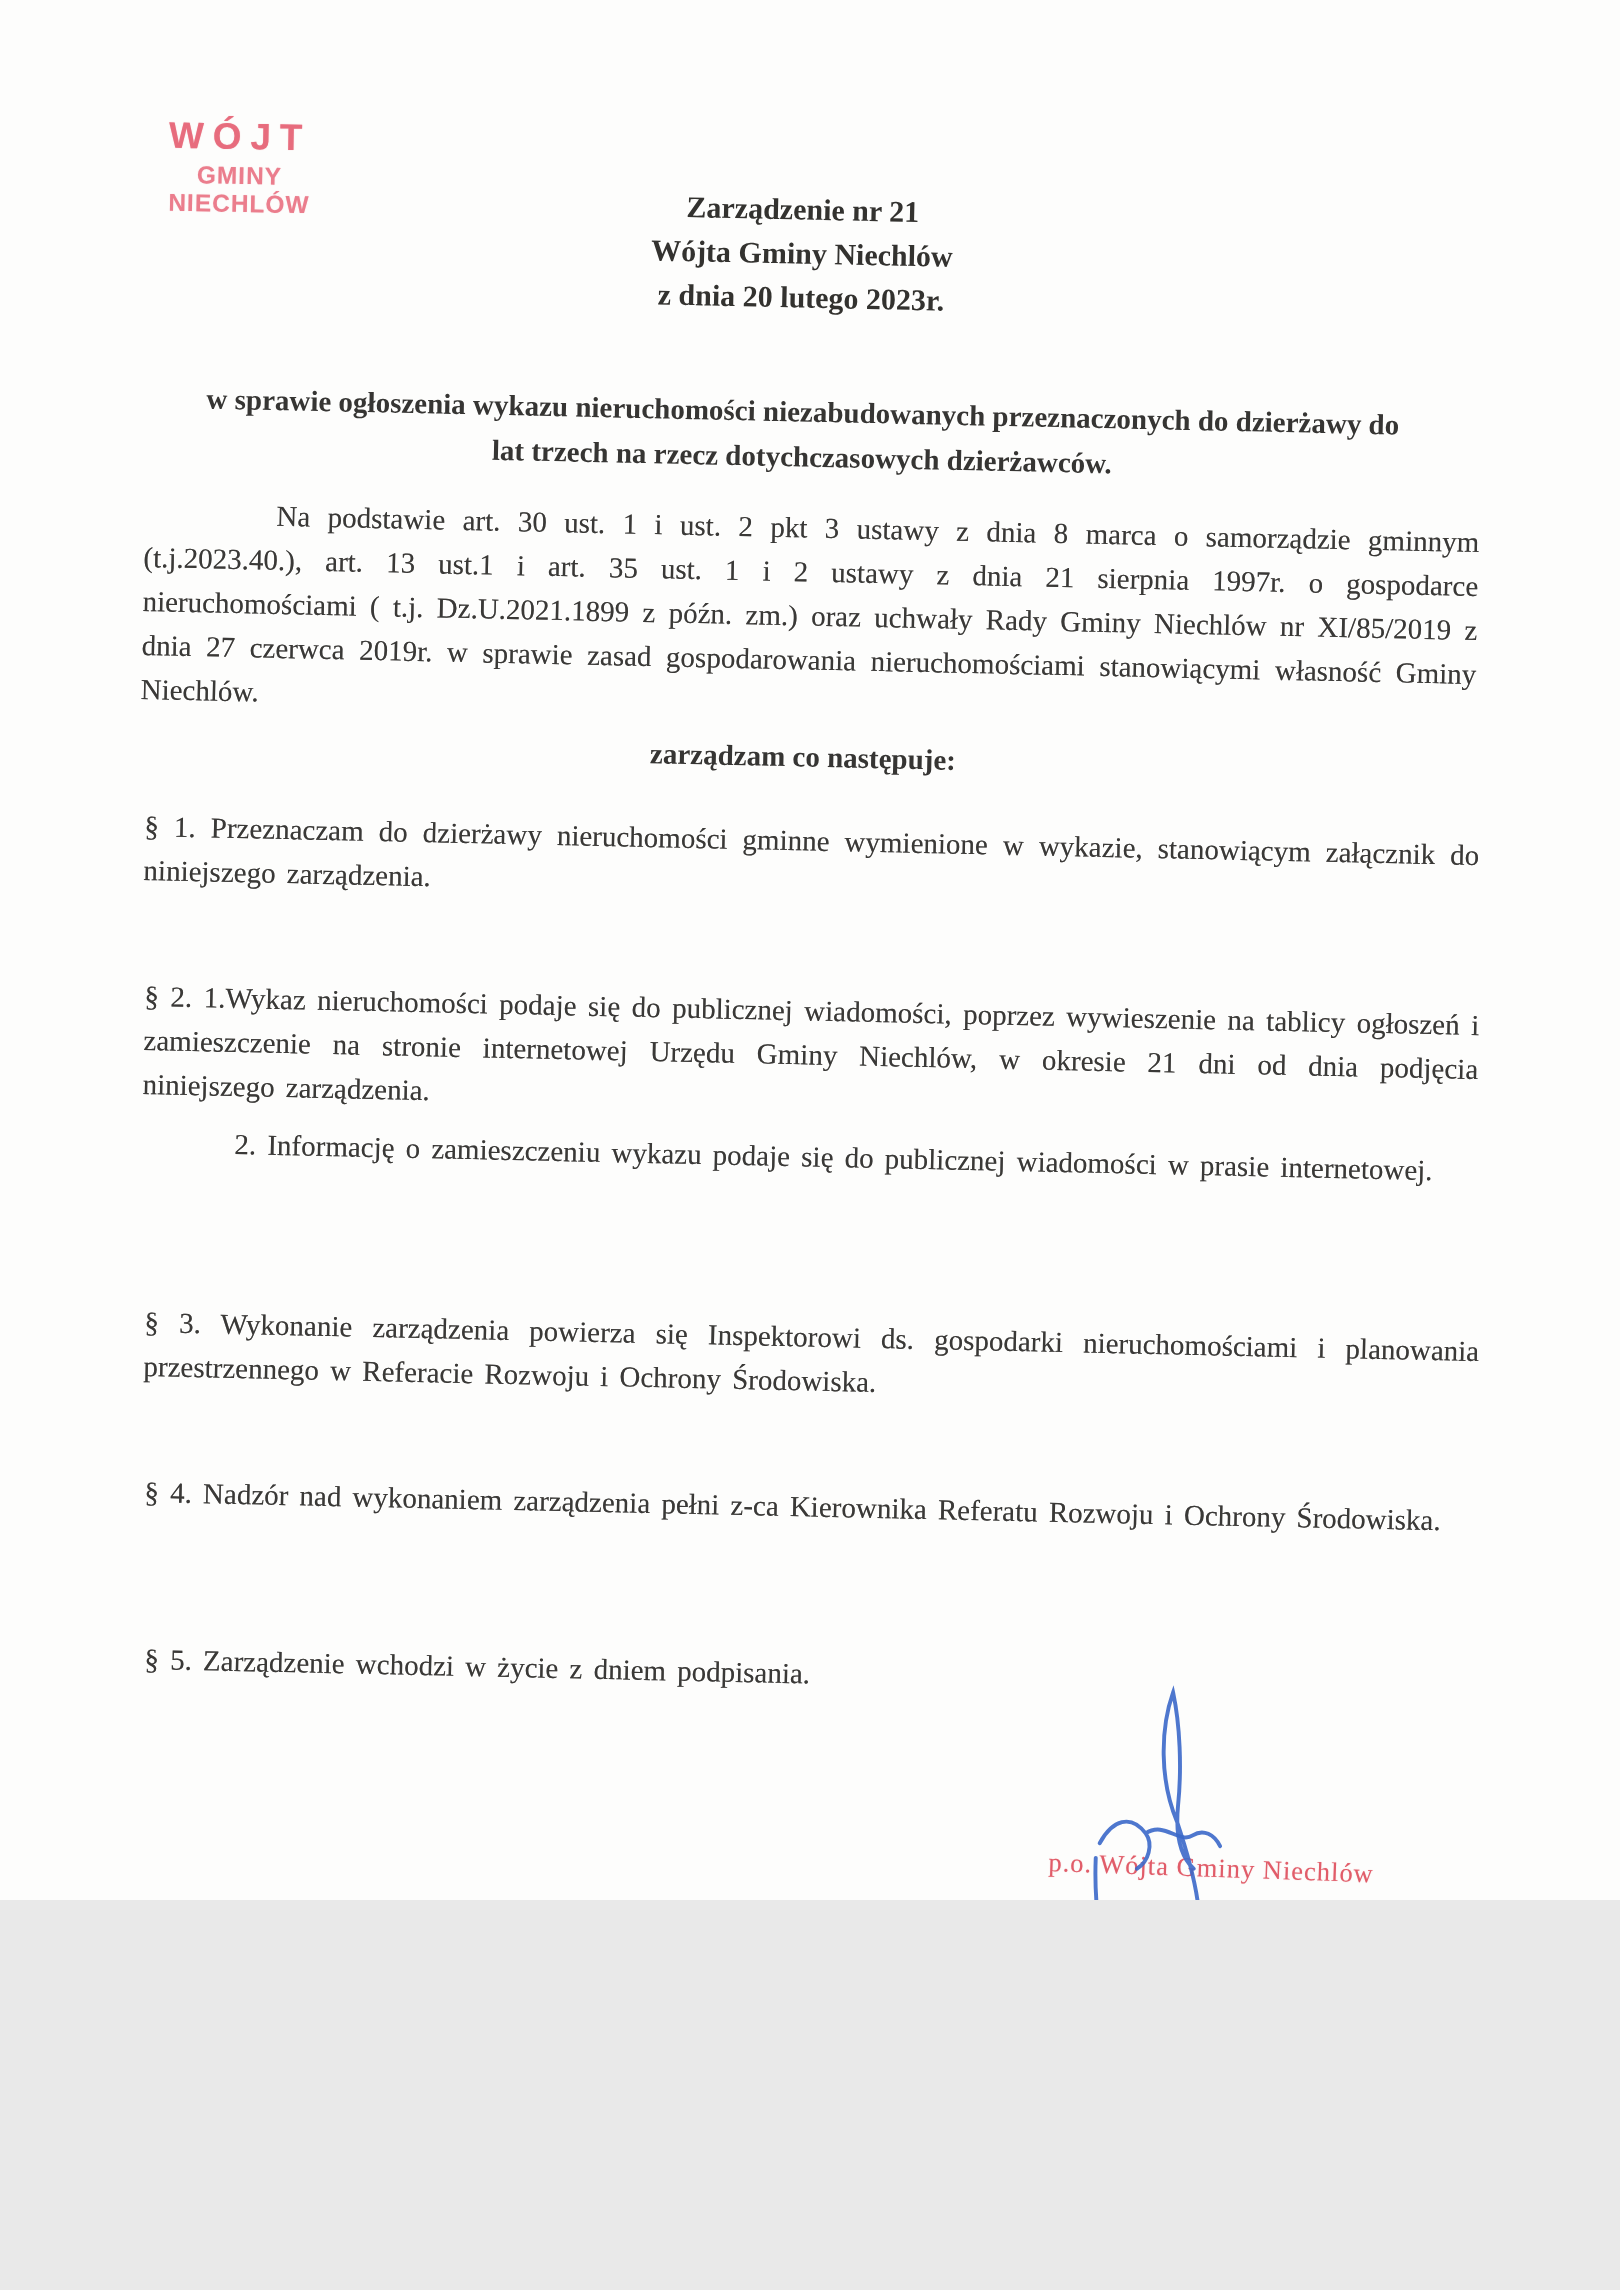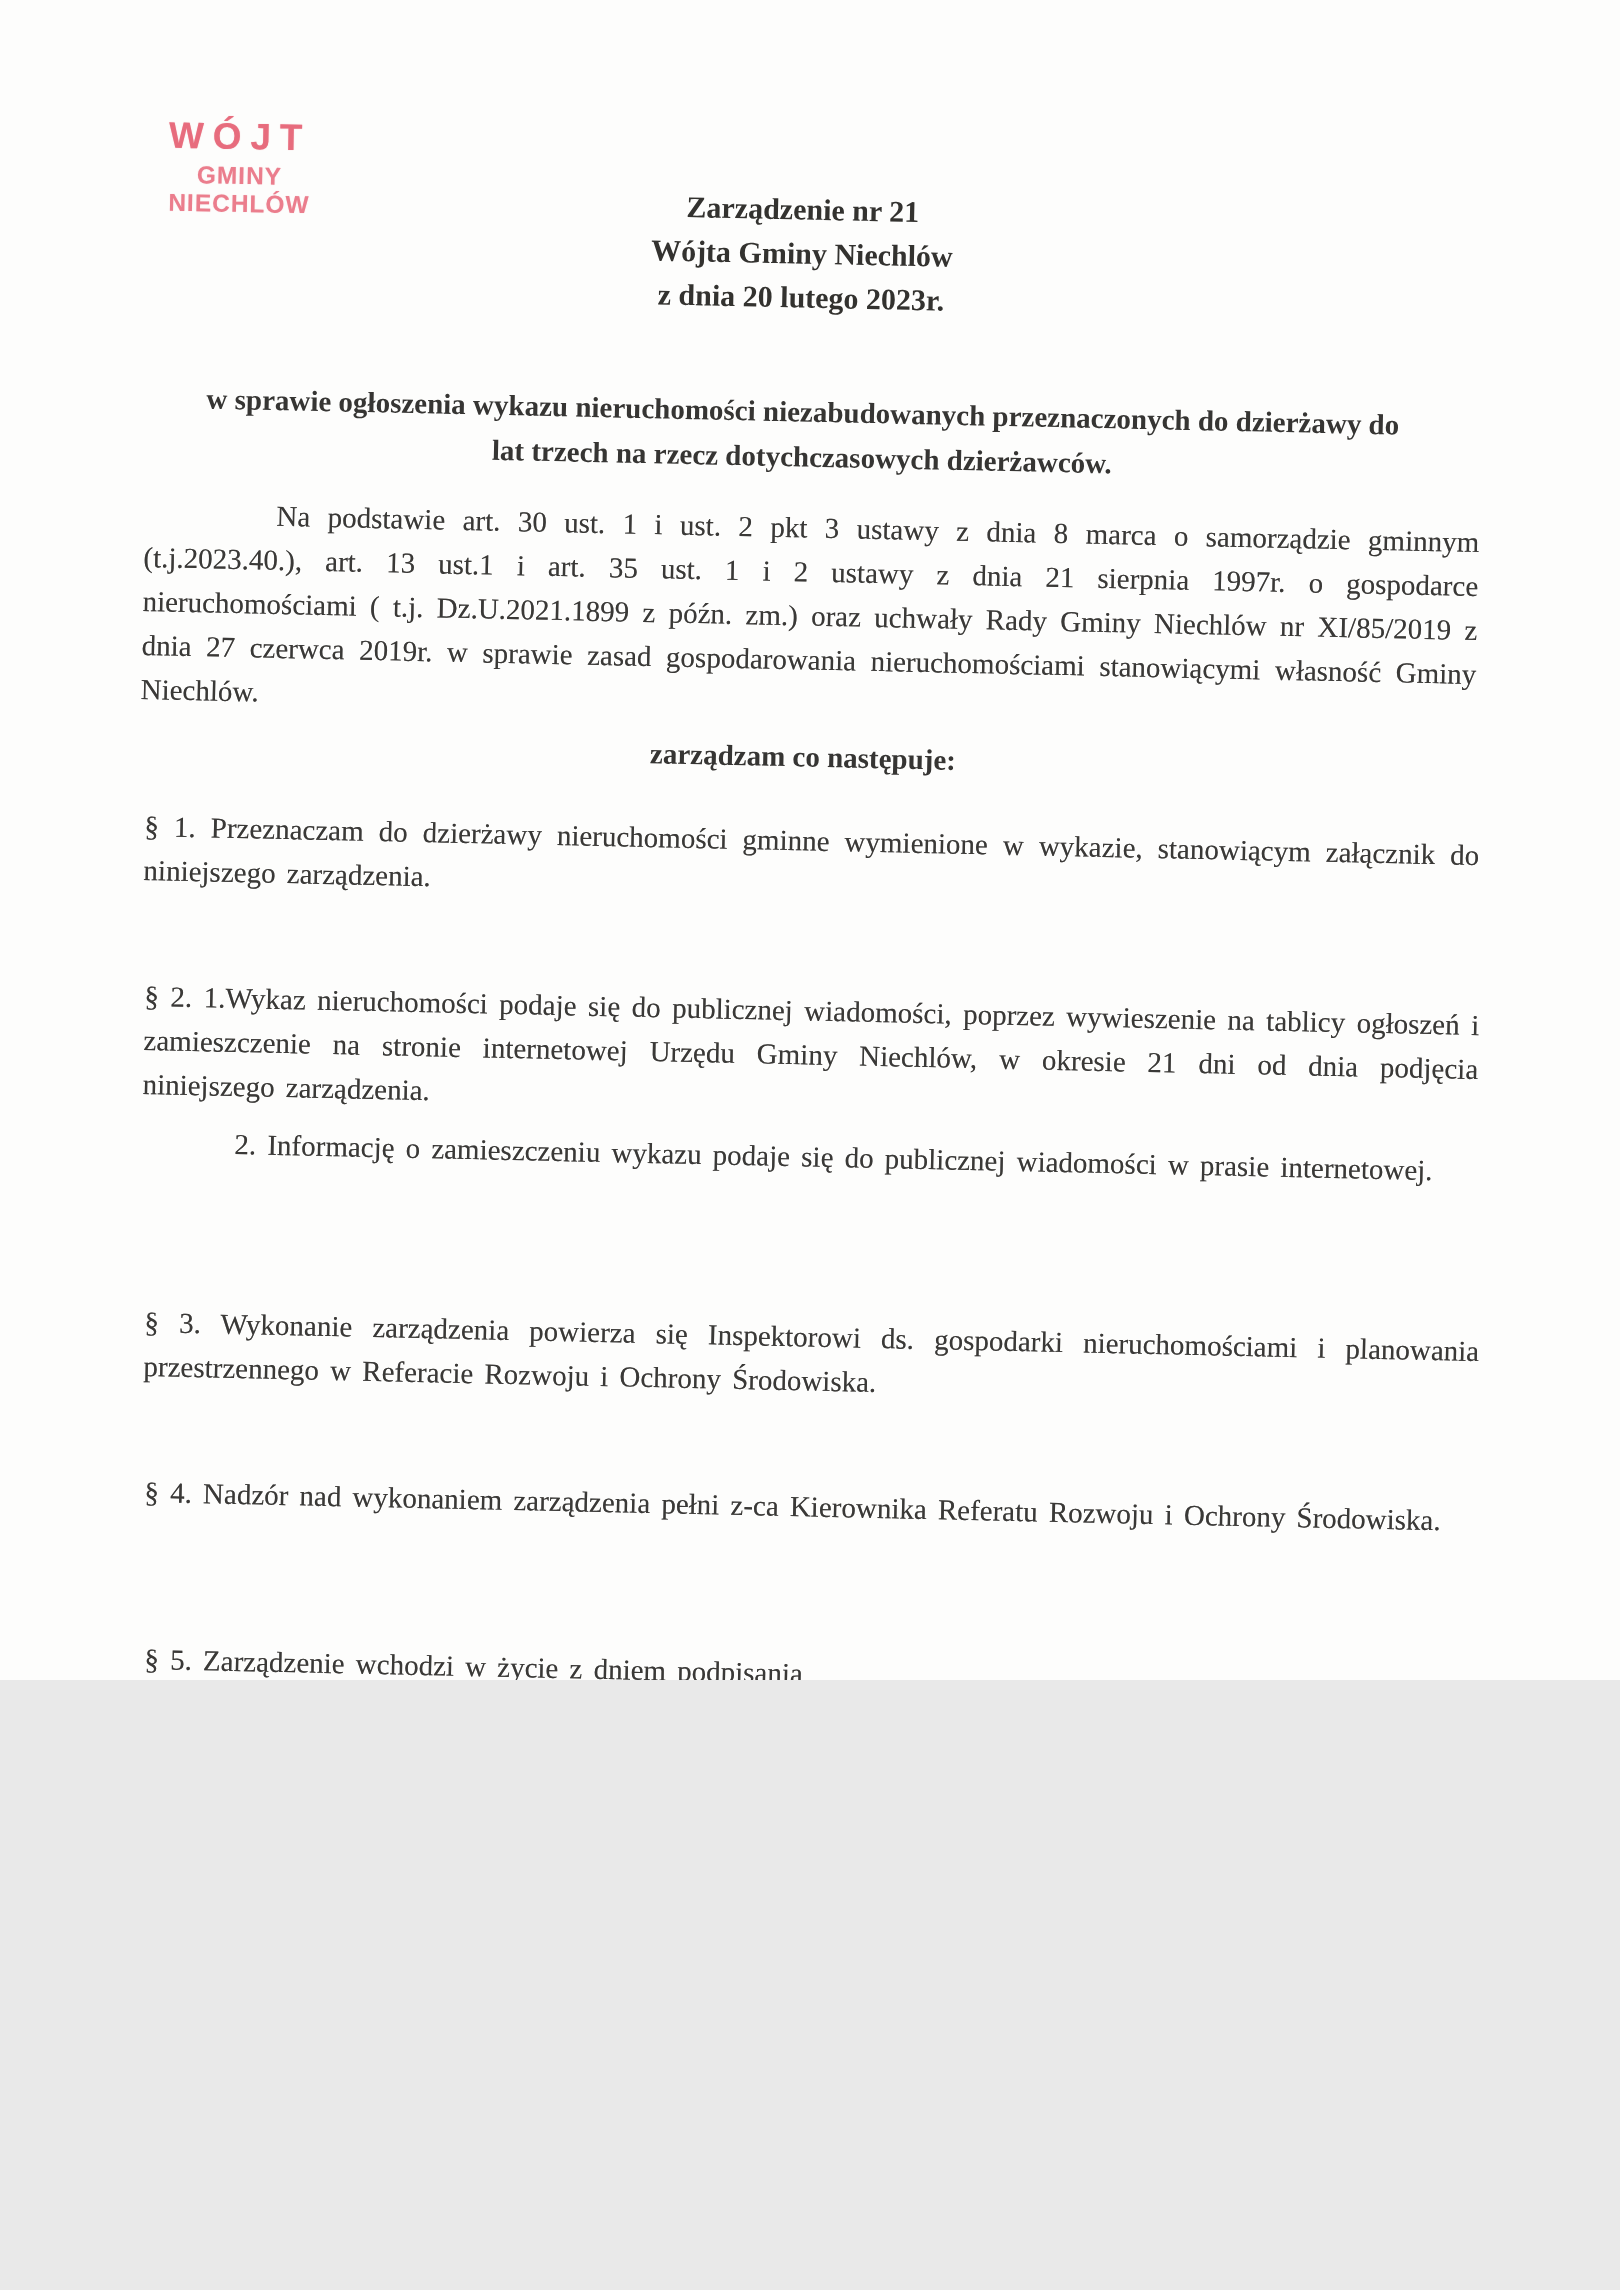--- a/index.html
+++ b/index.html
@@ -1,18 +1,18 @@
 <!DOCTYPE html>
 <html lang="pl"><head>
 <meta charset="utf-8">
 <style>
   html,body{margin:0;padding:0;background:#e9e9e9;}
   .page{
     position:relative;
-    width:1620px;height:1680px;
+    width:1620px;height:1900px;
     background:#fdfdfc;
     overflow:hidden;
     font-family:"Liberation Serif","DejaVu Serif",serif;
     color:#3a3937;
   }
   .tilt{transform:rotate(1.25deg);transform-origin:0 0;}
   .abs{position:absolute;}
   
   .stamp-top{
     left:127px;top:114px;width:227px;text-align:center;

